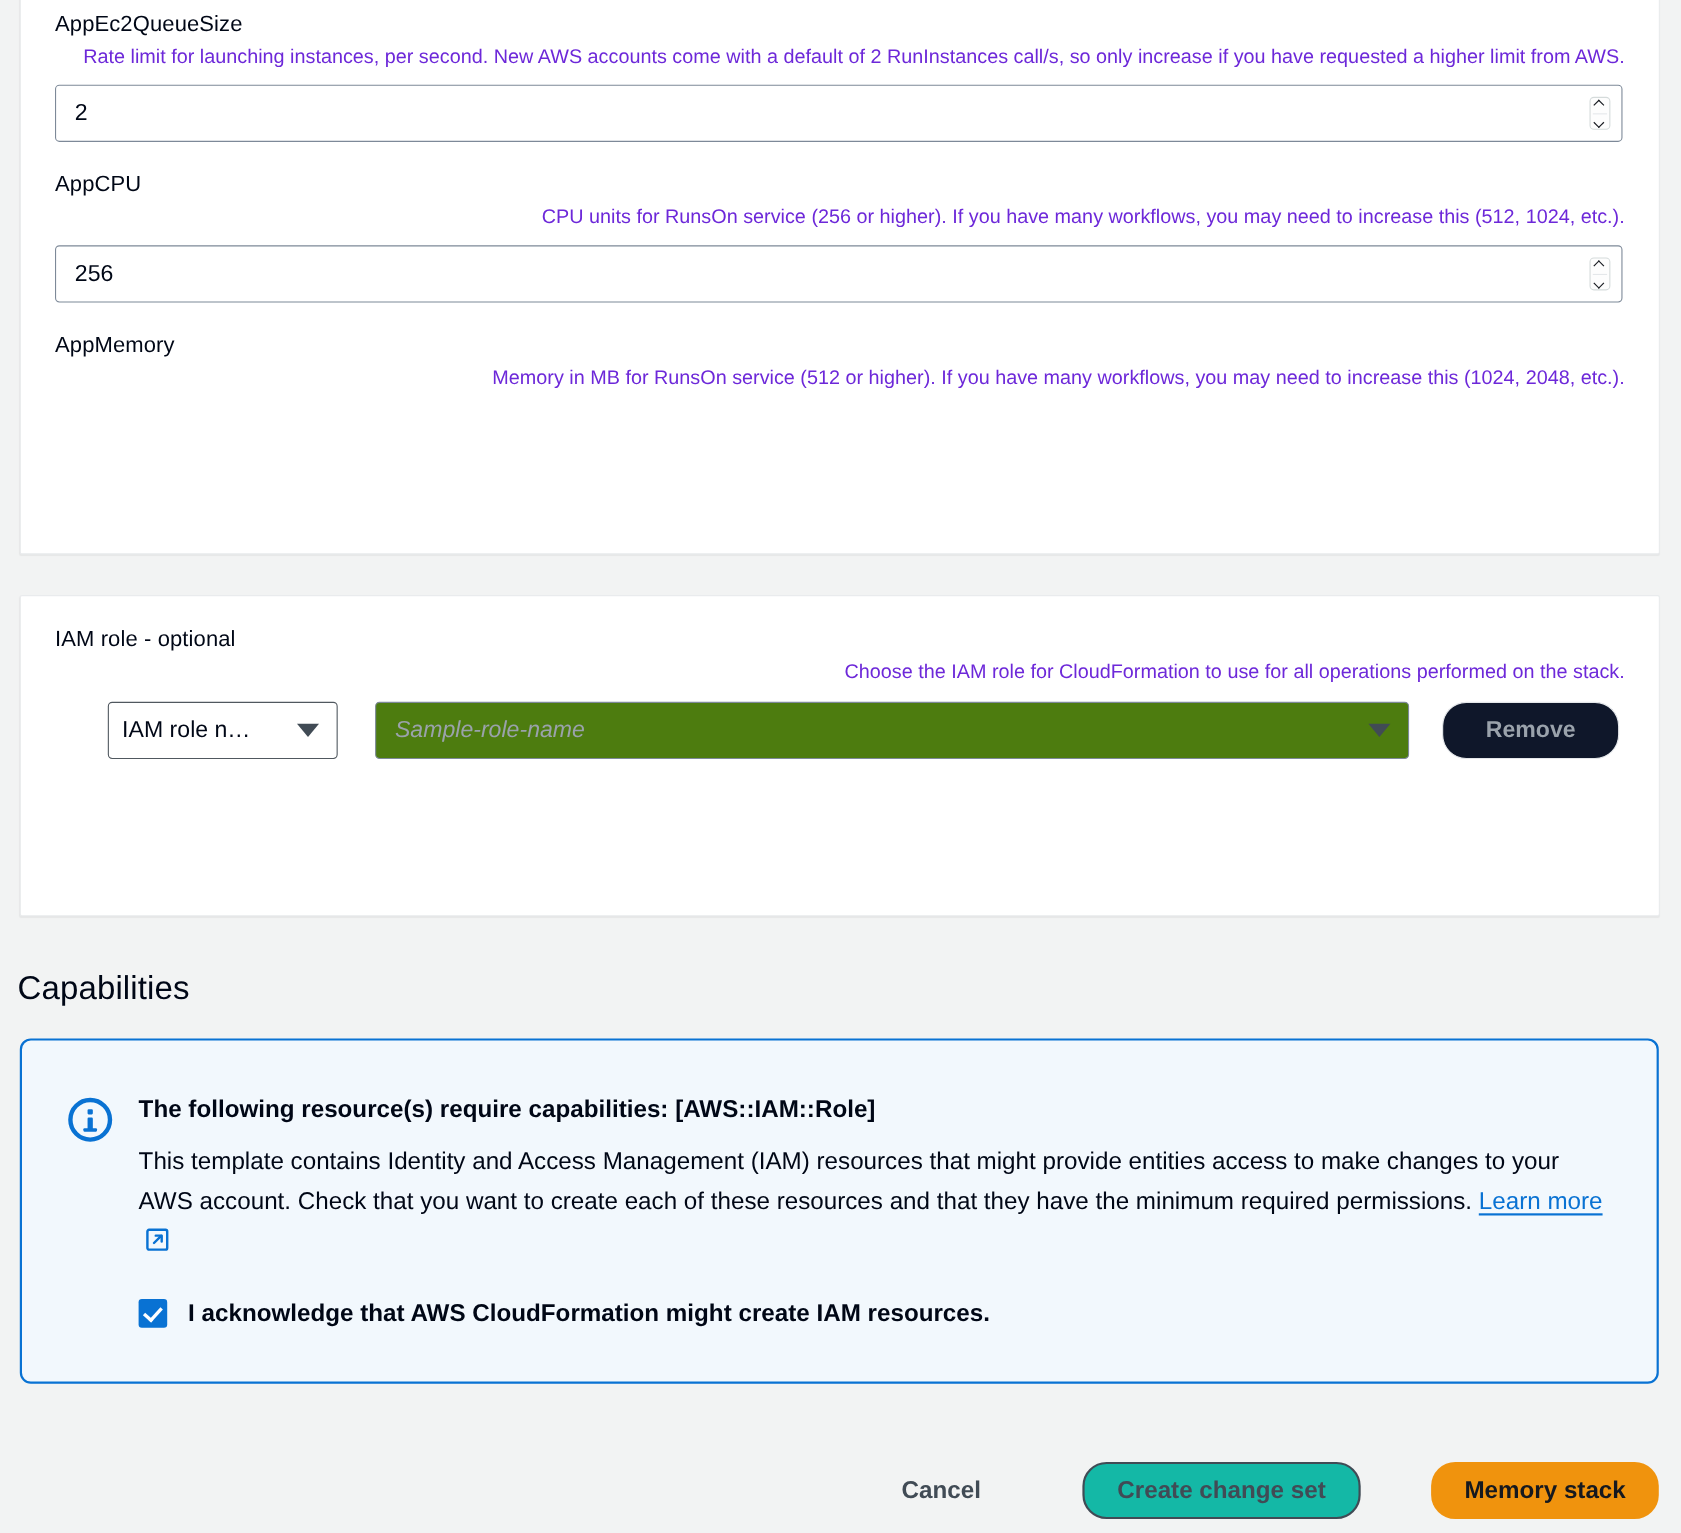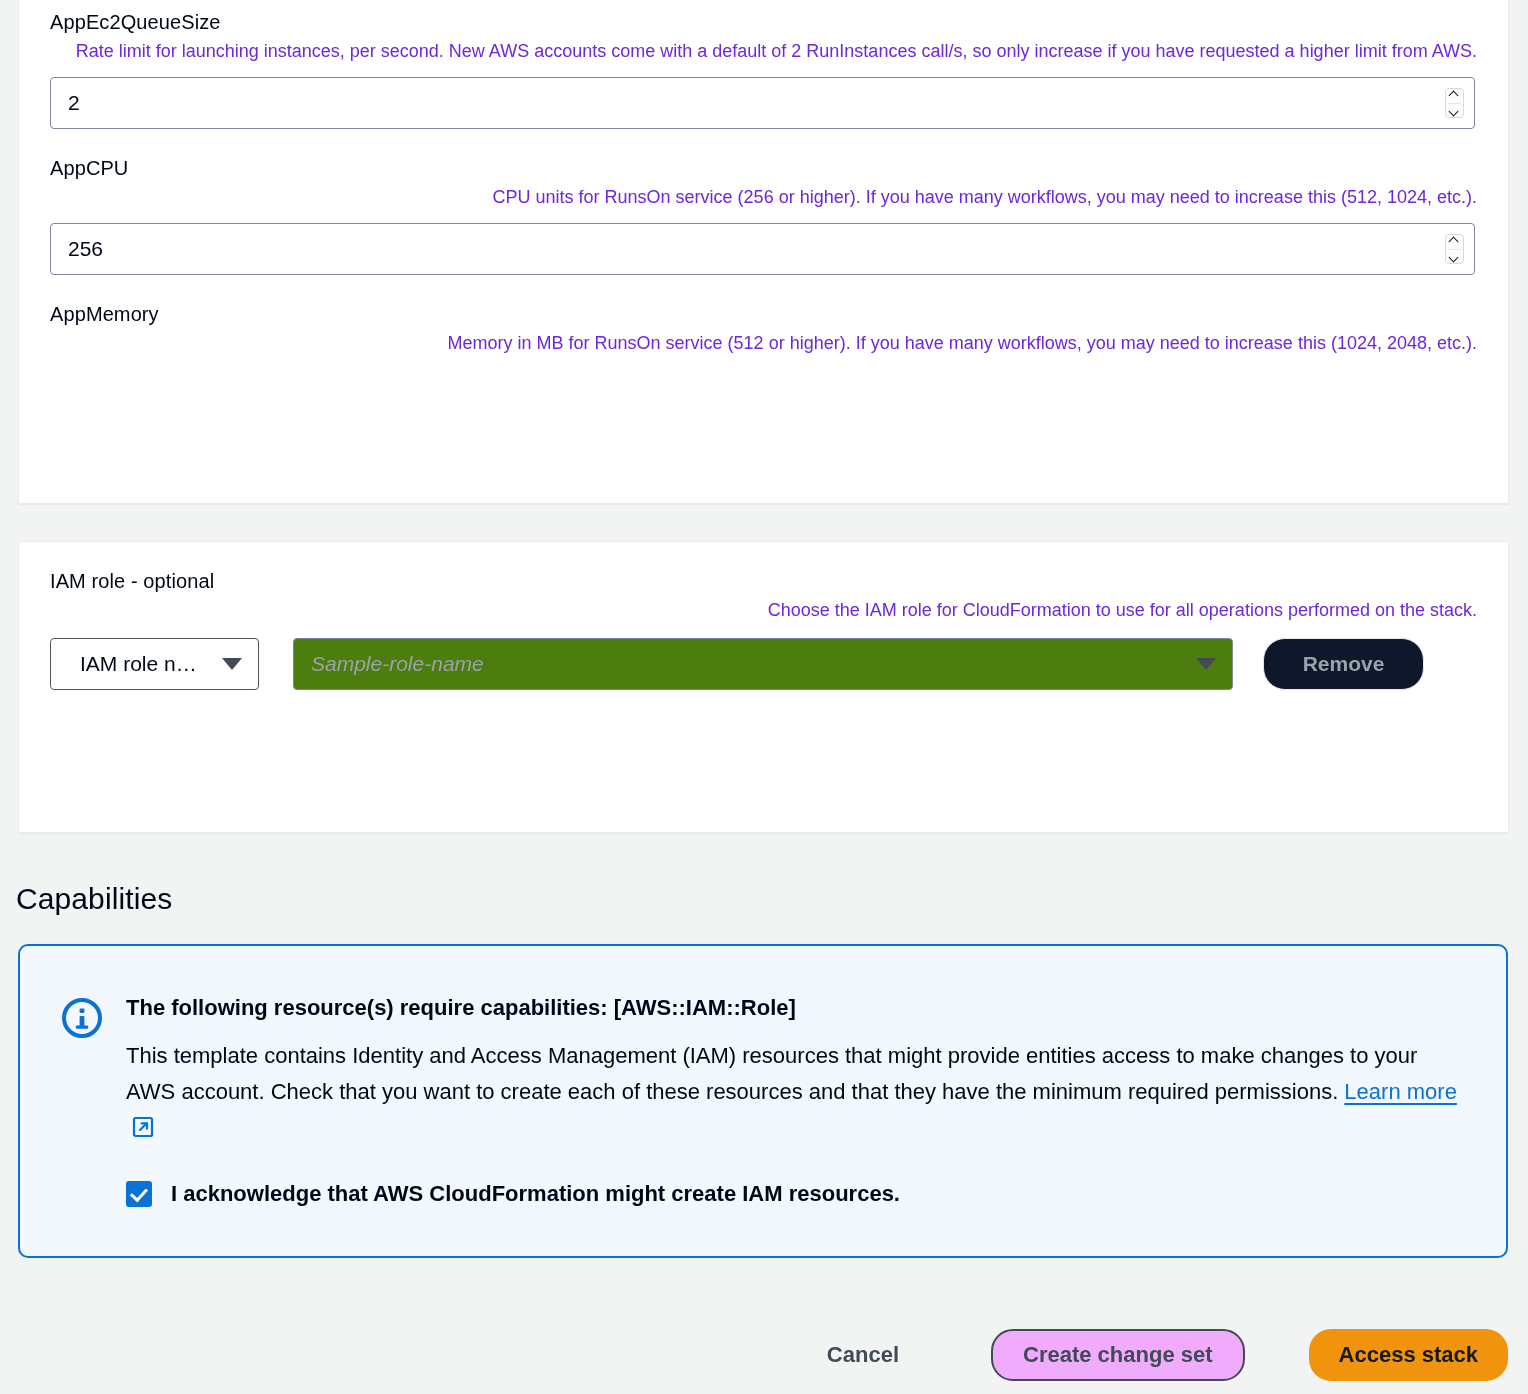--- a/index.html
+++ b/index.html
@@ -151,24 +151,25 @@
   }
   .select-box {
     width: 209px;
     height: 52px;
     border: 1.5px solid #50585f;
     border-radius: 4px;
     background: #ffffff;
     display: flex;
     align-items: center;
     justify-content: space-between;
-    padding: 0 16px 0 29px;
+    padding: 0 16px 0 12px;
     font-size: 21px;
     color: #000716;
     cursor: pointer;
+    margin-left: 48px;
   }
   .caret {
     width: 0; height: 0;
     border-left: 10px solid transparent;
     border-right: 10px solid transparent;
     border-top: 12px solid #414b55;
   }
   .role-input-wrap {
     position: relative;
     width: 940px;
@@ -320,21 +321,21 @@
     padding: 0 20px;
     height: 52px;
     cursor: pointer;
   }
   .btn-changeset {
     margin-left: 28px;
     height: 52px;
     padding: 0 30px;
     border: 2px solid #414b55;
     border-radius: 22px;
-    background: #f0abfc;
+    background: #14b8a6;
     font-family: "Liberation Sans", sans-serif;
     font-size: 22px;
     font-weight: 700;
     color: #414b55;
     cursor: pointer;
   }
   .btn-createstack {
     margin-left: 20px;
     height: 52px;
     padding: 0 30px;
@@ -427,16 +428,16 @@
       <div class="ack-row">
         <span class="checkbox"></span>
         <span class="ack-label">I acknowledge that AWS CloudFormation might create IAM resources.</span>
       </div>
     </div>
   </div>
 
   <div class="footer">
     <button class="btn-cancel">Cancel</button>
     <button class="btn-changeset">Create change set</button>
-    <button class="btn-createstack">Access stack</button>
+    <button class="btn-createstack">Memory stack</button>
   </div>
 
 </div>
 
 </body></html>

